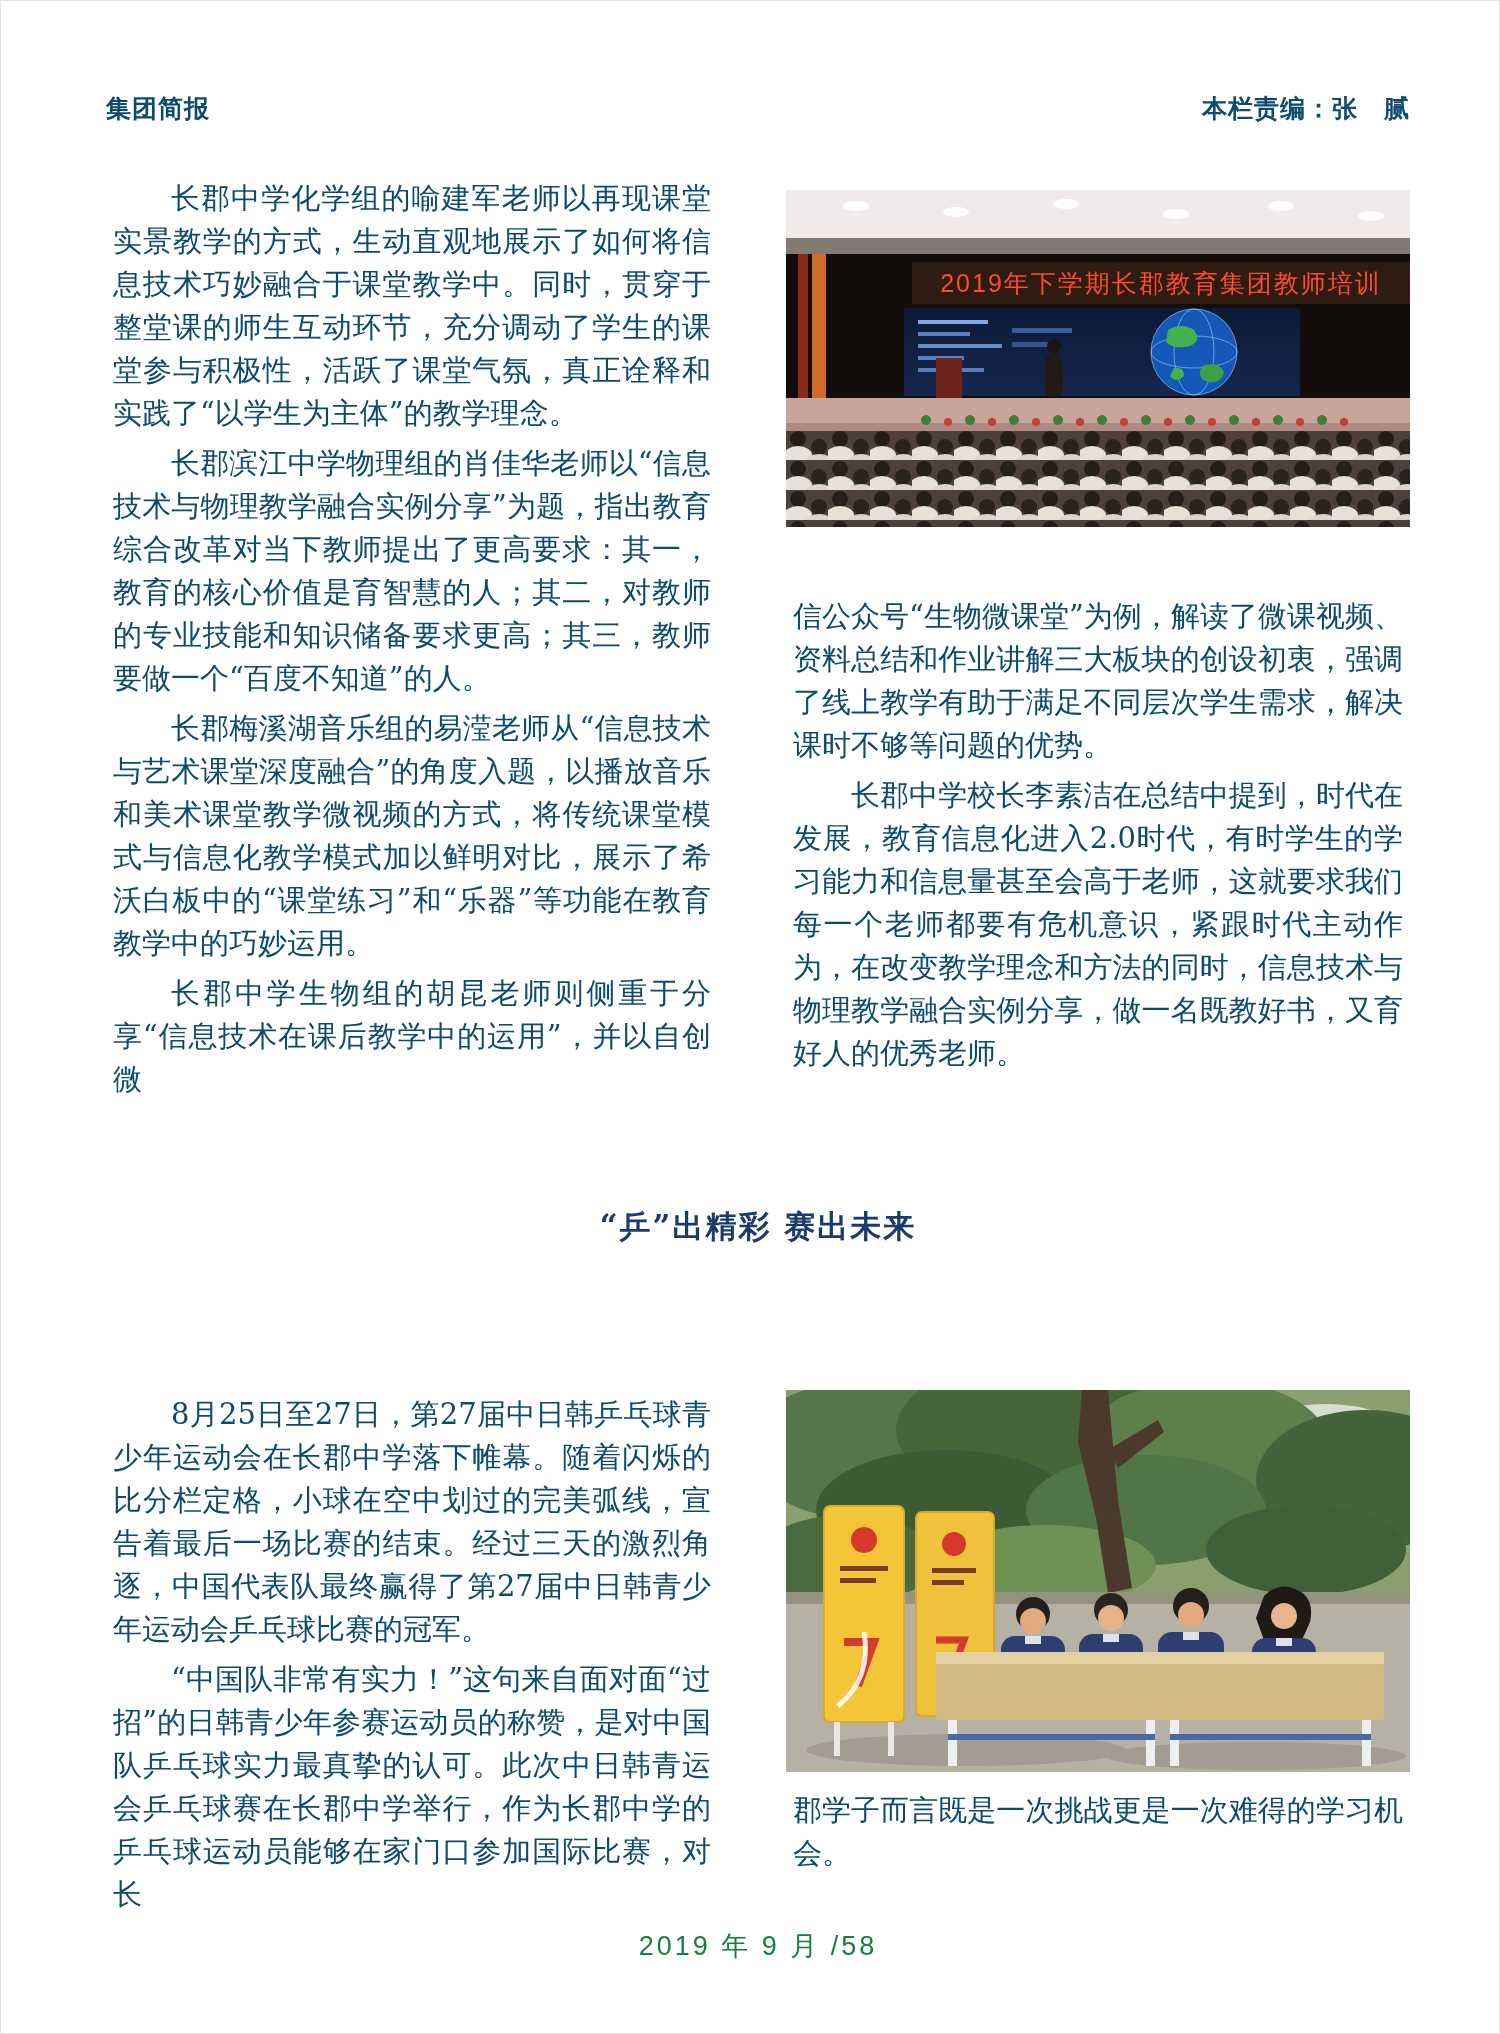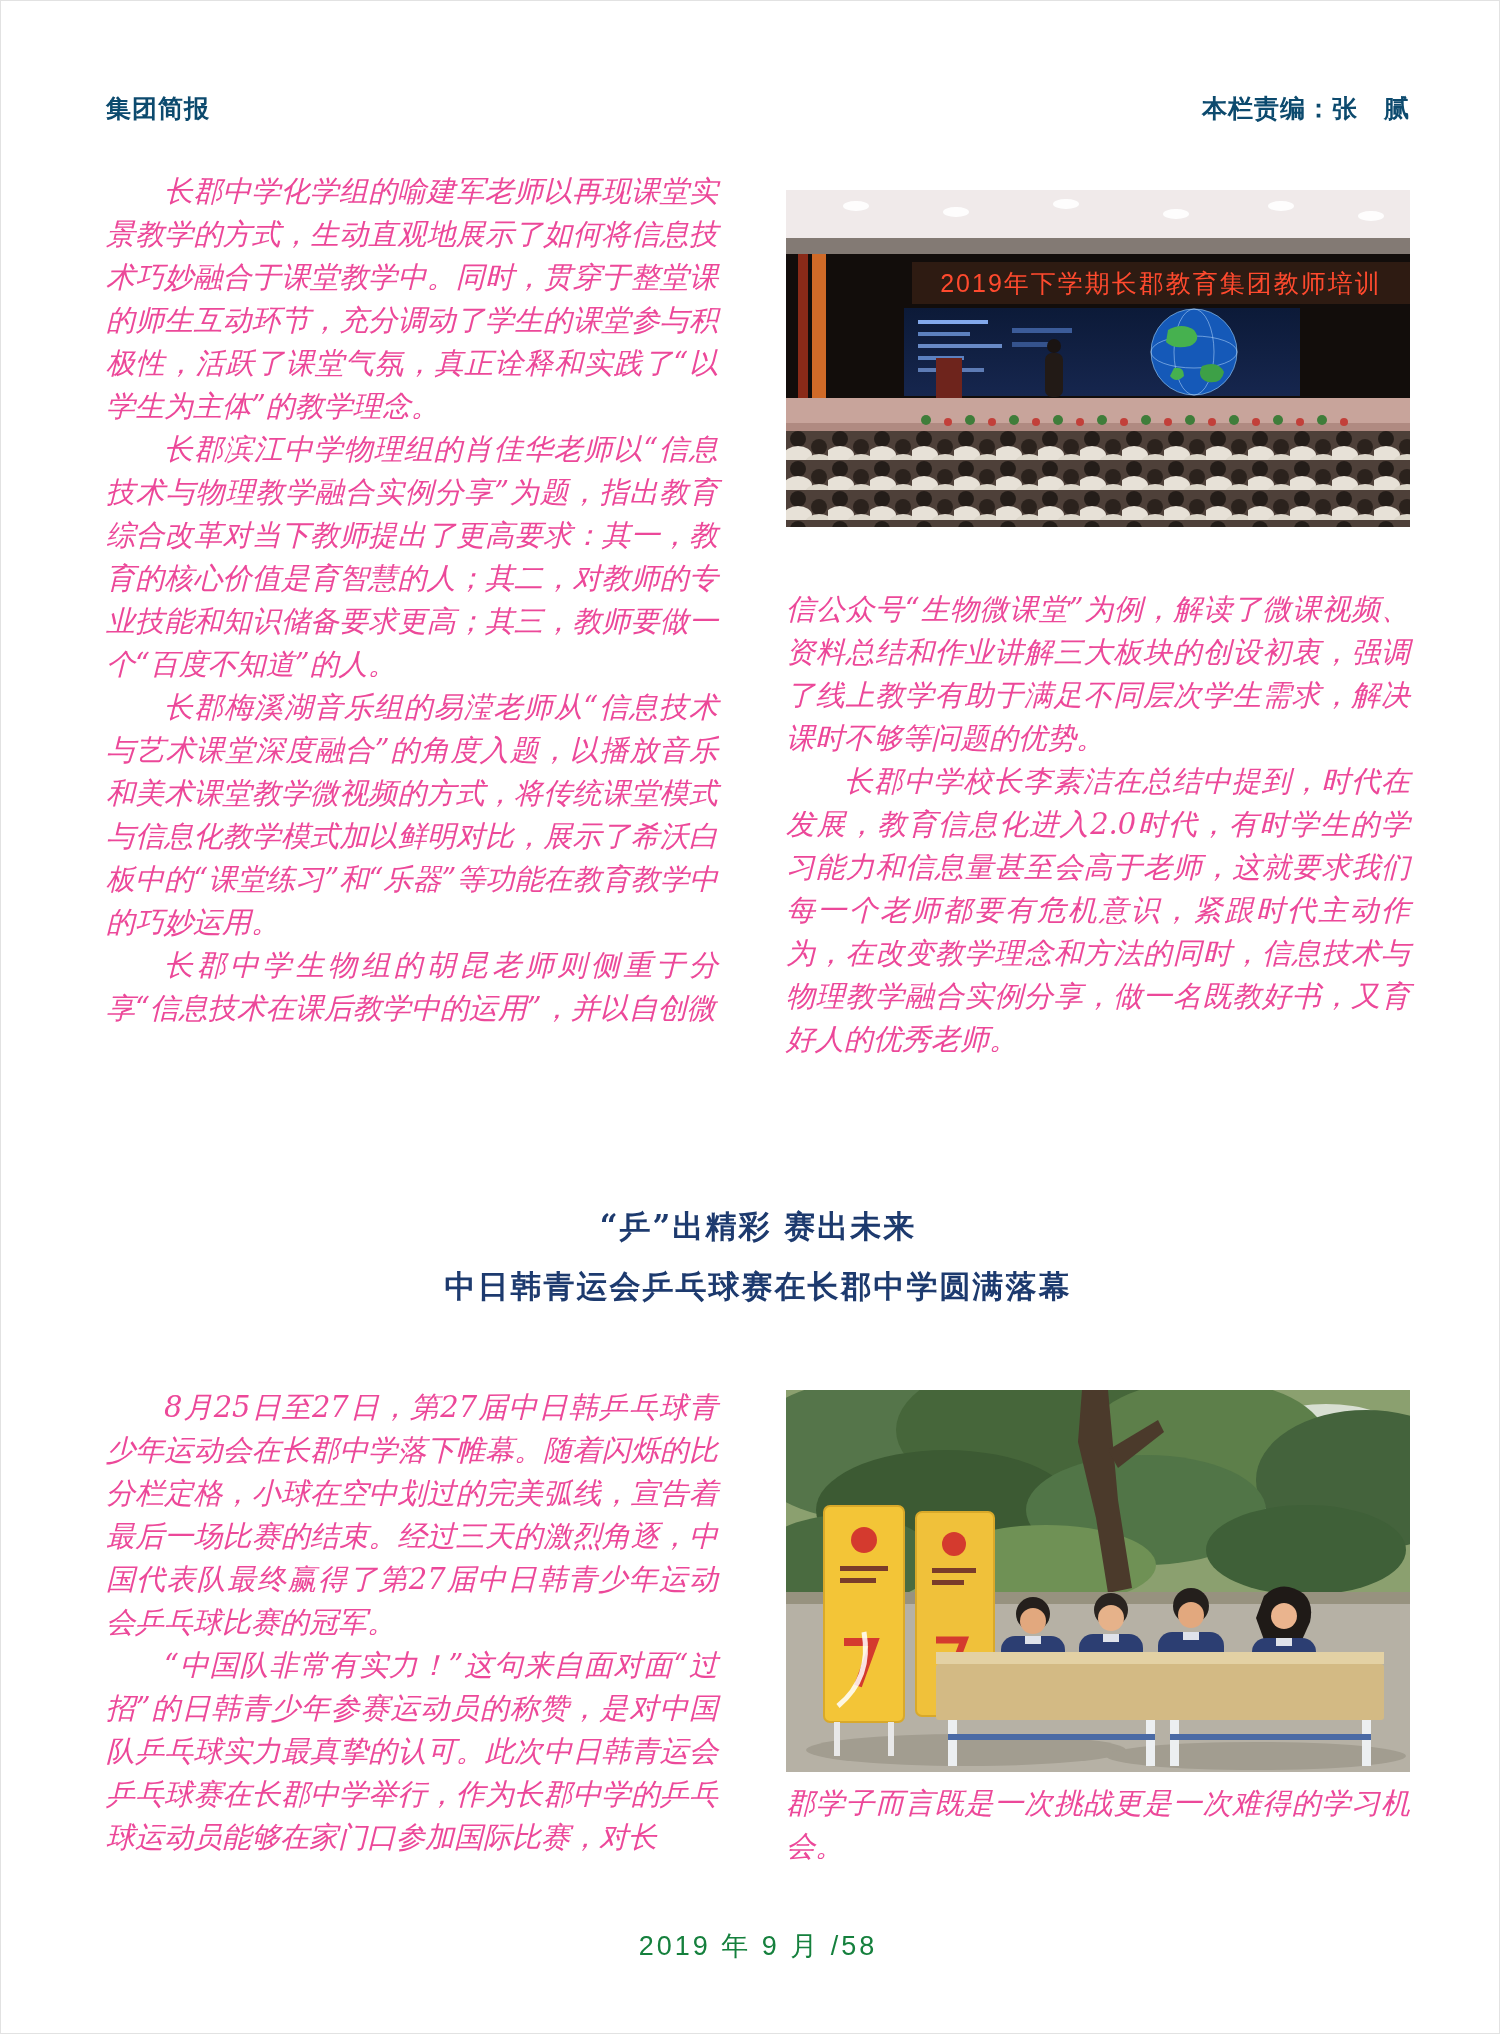--- a/index.html
+++ b/index.html
@@ -11,24 +11,23 @@
 
   
   .hdr{position:absolute;top:92px;font-family:"Liberation Sans",sans-serif;
        font-weight:bold;font-size:25px;color:#0c4a6e;letter-spacing:1px;}
   .hdr-left{left:106px;}
   .hdr-right{right:90px;}
 
   
   .col{position:absolute;}
   .col p{
-    margin:0;font-size:29px;line-height:43px;color:#ec4899;
+    margin:7px;font-size:29px;line-height:43px;color:#0c4a6e;
     text-align:justify;text-indent:2em;
     font-family:"DejaVu Serif", serif;
-    font-style:italic;
   }
   .col p.cont{text-indent:0;}
   .a1-left {left:106px;top:170px;width:612px;}
   .a1-right{left:786px;top:588px;width:624px;}
   .a2-left {left:106px;top:1386px;width:612px;}
   .a2-right{left:786px;top:1782px;width:624px;}
 
   
   .photo{position:absolute;display:block;}
   .photo1{left:786px;top:190px;width:624px;height:337px;}
@@ -153,21 +152,20 @@
   </g>
 </svg>
 
 <div class="col a1-right">
   <p class="cont">信公众号“生物微课堂”为例，解读了微课视频、资料总结和作业讲解三大板块的创设初衷，强调了线上教学有助于满足不同层次学生需求，解决课时不够等问题的优势。</p>
   <p>长郡中学校长李素洁在总结中提到，时代在发展，教育信息化进入2.0时代，有时学生的学习能力和信息量甚至会高于老师，这就要求我们每一个老师都要有危机意识，紧跟时代主动作为，在改变教学理念和方法的同时，信息技术与物理教学融合实例分享，做一名既教好书，又育好人的优秀老师。</p>
 </div>
 
 <div class="title2">
   <div class="t-line">“乒”出精彩 赛出未来</div>
-  <div class="t-line">中日韩青运会乒乓球赛在长郡中学圆满落幕</div>
 </div>
 
 <div class="col a2-left">
   <p>8月25日至27日，第27届中日韩乒乓球青少年运动会在长郡中学落下帷幕。随着闪烁的比分栏定格，小球在空中划过的完美弧线，宣告着最后一场比赛的结束。经过三天的激烈角逐，中国代表队最终赢得了第27届中日韩青少年运动会乒乓球比赛的冠军。</p>
   <p>“中国队非常有实力！”这句来自面对面“过招”的日韩青少年参赛运动员的称赞，是对中国队乒乓球实力最真挚的认可。此次中日韩青运会乒乓球赛在长郡中学举行，作为长郡中学的乒乓球运动员能够在家门口参加国际比赛，对长</p>
 </div>
 
 <svg class="photo photo2" viewBox="0 0 624 382" xmlns="http://www.w3.org/2000/svg">
   <g>
     <rect width="624" height="382" fill="#8ba06f"></rect>

